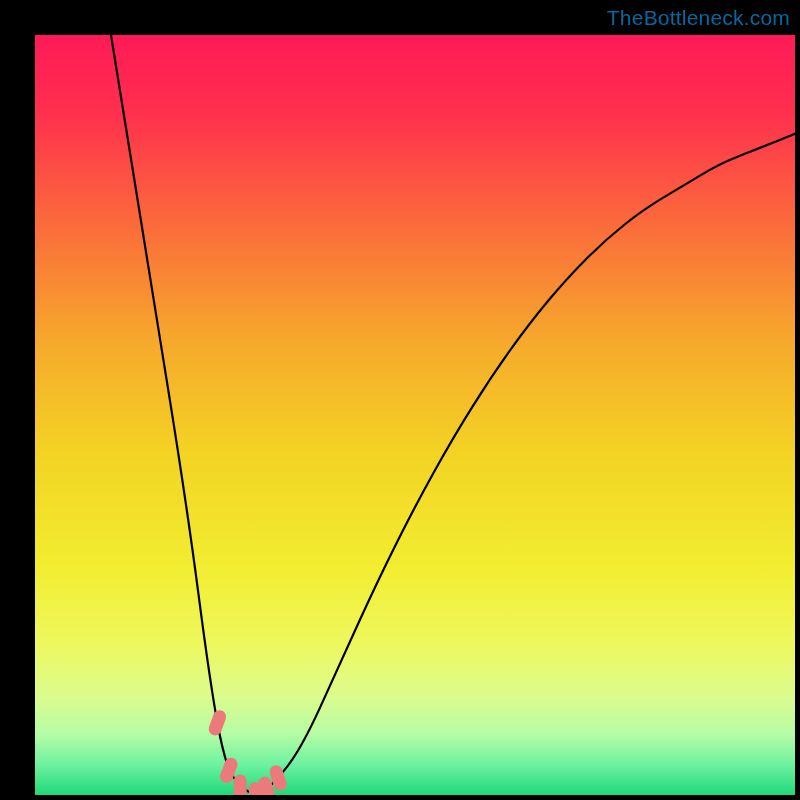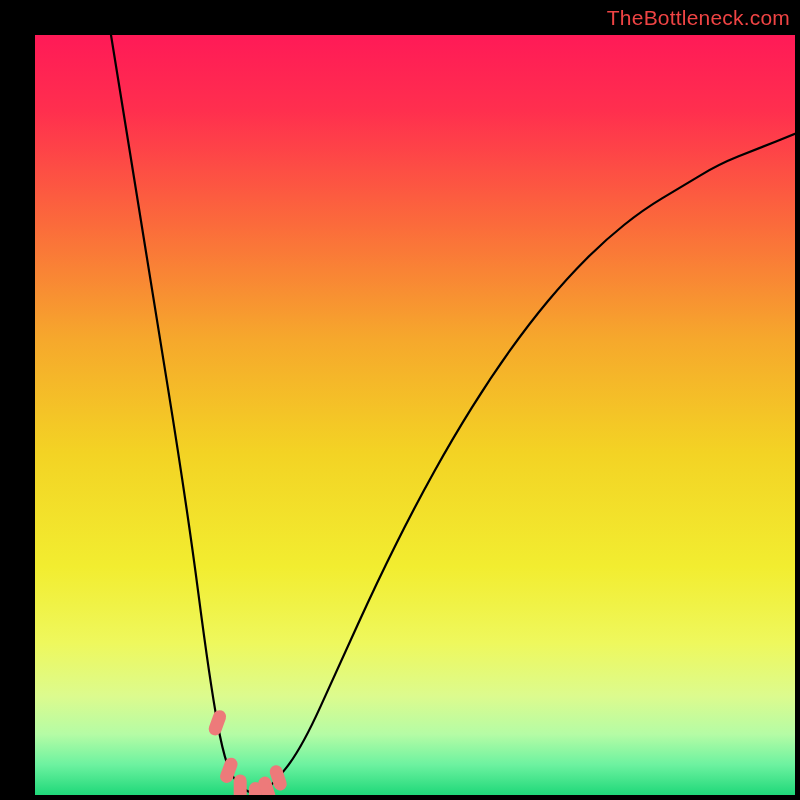--- a/index.html
+++ b/index.html
@@ -26,21 +26,21 @@
     overflow: hidden;
   }
   .gradient {
     position: absolute;
     left: 0; top: 0; right: 0; bottom: 0;
   }
   .watermark {
     position: absolute;
     top: 6px;
     right: 10px;
-    color: #ef4444;
+    color: #0369a1;
     font-size: 21px;
     letter-spacing: 0.2px;
     font-weight: 500;
     text-align: center;
   }
   svg.curve {
     position: absolute;
     left: 0; top: 0;
   }
 </style>

